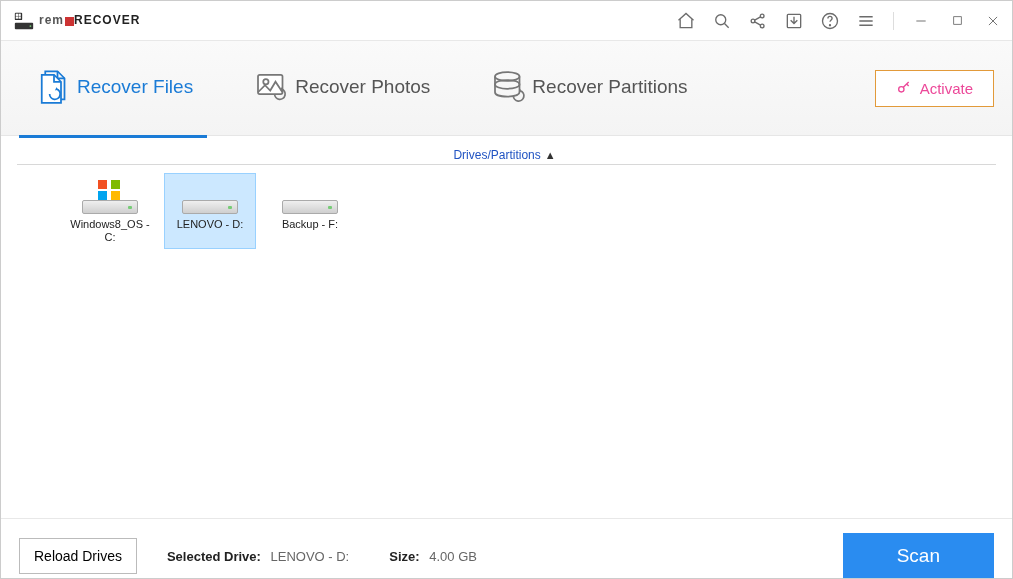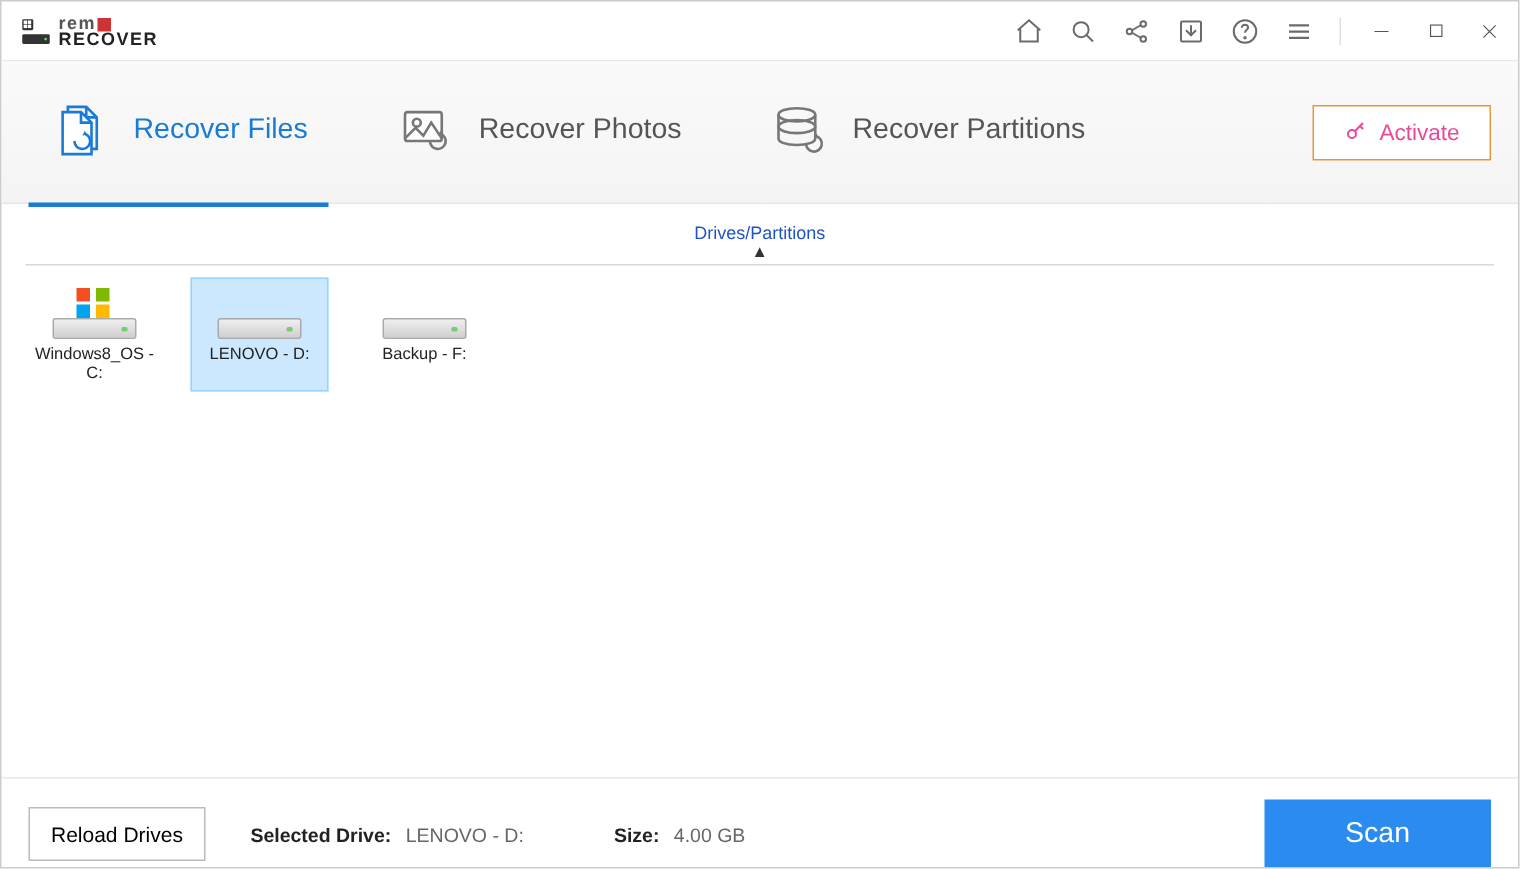--- a/index.html
+++ b/index.html
@@ -1,61 +1,61 @@
 <!DOCTYPE html>
 <html><head>
 <meta charset="utf-8">
 <style>
 * { margin: 0; padding: 0; box-sizing: border-box; }
 body { font-family: -apple-system, "Segoe UI", Arial, sans-serif; background: #fff; width: 1013px; height: 579px; border: 1px solid #ccc; overflow: hidden; }
 
 
 .titlebar { height: 40px; display: flex; align-items: center; justify-content: space-between; padding: 0 8px 0 12px; border-bottom: 1px solid #e8e8e8; }
 .logo { display: flex; align-items: center; gap: 4px; }
-.logo-text { display:flex; flex-direction:column; line-height:0.85; font-family: Arial, sans-serif; font-weight: 700; letter-spacing: 1px; }
+.logo-text { display:flex; line-height:0.85; font-family: Arial, sans-serif; font-weight: 700; letter-spacing: 1px; }
 .logo-top { font-size: 12px; color: #555; }
 .logo-top .sq { display:inline-block; width:9px; height:9px; background:#c33; vertical-align: middle; margin-left:1px;}
 .logo-bot { font-size: 12px; color: #222; }
 .sys-icons { display:flex; align-items:center; gap: 14px; }
 .sys-icon { width: 22px; height: 22px; display:flex; align-items:center; justify-content:center; color:#6b6b6b; cursor:pointer; }
 .sys-sep { width:1px; height:18px; background:#ddd; margin:0 2px; }
 .win-btn { width:22px; height:22px; display:flex; align-items:center; justify-content:center; color:#555; cursor:pointer; }
 
 
 .tabs-region { height: 95px; background: linear-gradient(#fafafa,#f4f4f4); border-bottom:1px solid #e6e6e6; display:flex; align-items:center; padding: 0 18px; }
 .tabs { display:flex; gap: 30px; flex:1; }
-.tab { display:flex; align-items:center; gap:14px; padding: 8px 14px 10px; cursor:pointer; position:relative; }
+.tab { display:flex; align-items:center; gap:2px; padding: 8px 14px 10px; cursor:pointer; position:relative; }
 .tab svg { width:42px; height:42px; }
 .tab-label { font-size: 19px; color:#555; }
 .tab.active .tab-label { color:#1a7bd6; }
 .tab.active::after { content:""; position:absolute; left:0; right:0; bottom:-20px; height:3px; background:#1a7bd6; }
 .activate-btn { display:flex; align-items:center; gap:8px; border:1px solid #e29a3a; background:#fff; color:#ec4899; padding: 9px 20px; font-size:15px; cursor:pointer; font-weight:500; }
 .activate-btn svg { width:16px; height:16px; }
 
 
 .content { height: calc(579px - 40px - 95px - 62px); padding: 12px 16px 0 16px; }
-.section-header { display:flex; justify-content:center; align-items:center; border-bottom:1px solid #d8d8d8; padding-bottom:2px;flex-direction:column; }
+.section-header { display:flex; justify-content:center; align-items:center; border-bottom:1px solid #d8d8d8; padding-bottom:2px; }
 .section-label { color:#2053c2; font-size:12px; }
 .collapse-icon { color:#333; font-size:11px; cursor:pointer; padding:0 4px; }
 
-.drives { display:flex; gap:18px; padding-top:8px; }
+.drives { display:flex; gap:8px; padding-top:8px;margin-left:47px; }
 .drive { width:92px; text-align:center; padding:6px 3px 4px; cursor:pointer; font-size:11px; color:#222; border:1px solid transparent; }
 .drive.selected { background:#cce8ff; border:1px solid #99d1ff; }
 .drive-icon { position:relative; width:60px; height:34px; margin:0 auto 4px; }
 .drive-base { position:absolute; bottom:0; left:2px; right:2px; height:14px; background:linear-gradient(#efefef,#cfcfcf); border:1px solid #aaa; border-radius:2px; }
 .drive-base::after { content:""; position:absolute; right:5px; top:5px; width:4px; height:3px; background:#7c7; border-radius:1px; }
 .drive-osbadge { position:absolute; top:0; left:18px; width:22px; height:20px; }
 .drive-osbadge .q { position:absolute; width:9px; height:9px; }
 .q1{background:#f25022;left:0;top:0}.q2{background:#7fba00;right:0;top:0}.q3{background:#00a4ef;left:0;bottom:0}.q4{background:#ffb900;right:0;bottom:0}
 .drive-label { line-height:1.2; min-height: 26px; }
 
 
 .footer { height:75px; border-top:1px solid #e8e8e8; display:flex; align-items:center; padding:0 18px; gap:30px; }
 .reload-btn { border:1px solid #bbb; background:#fff; padding:9px 14px; font-size:14px; cursor:pointer; }
-.info { display:flex; gap:60px; font-size:13px; flex:1; }
+.info { display:flex; gap:40px; font-size:13px; flex:1; }
 .info-pair .k { font-weight:600; color:#222; margin-right:6px; }
 .info-pair .v { color:#666; }
 .scan-btn { background:#2a8cf0; color:#fff; border:none; padding:12px 54px; font-size:19px; cursor:pointer; }
 </style>
 </head>
 <body>
 
 <div class="titlebar">
   <div class="logo">
     <svg width="22" height="22" viewBox="0 0 24 24">

